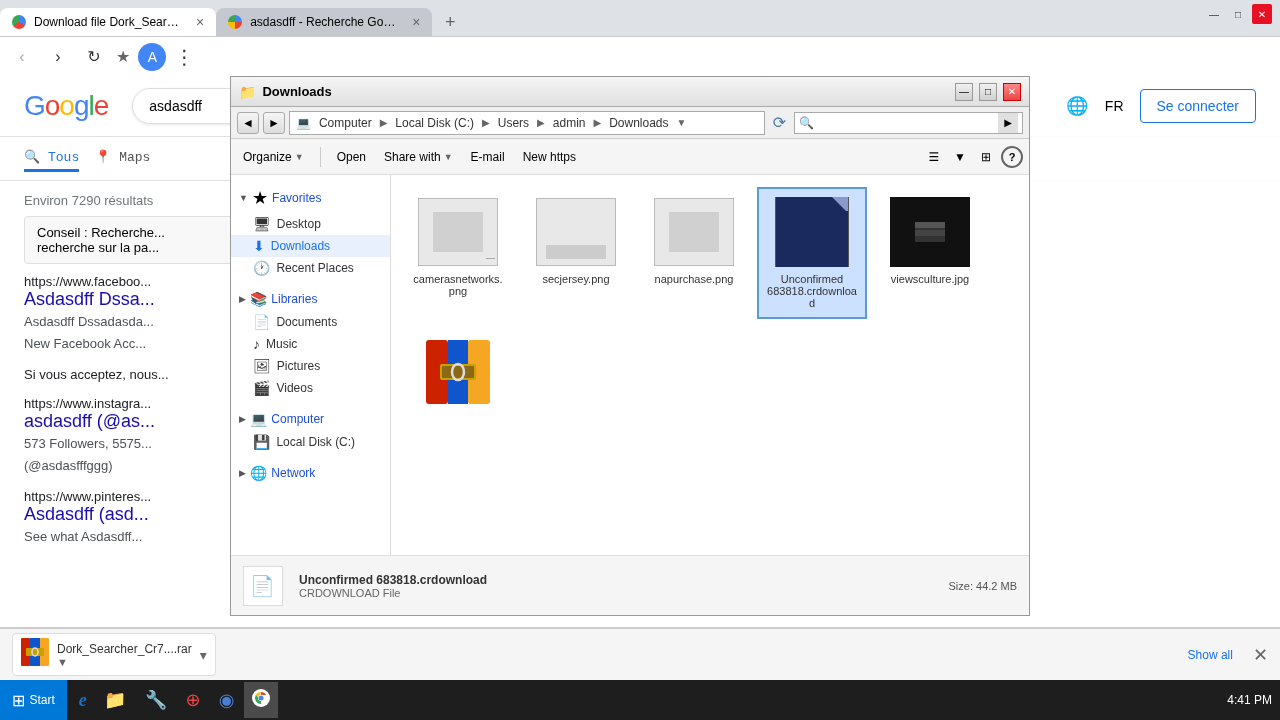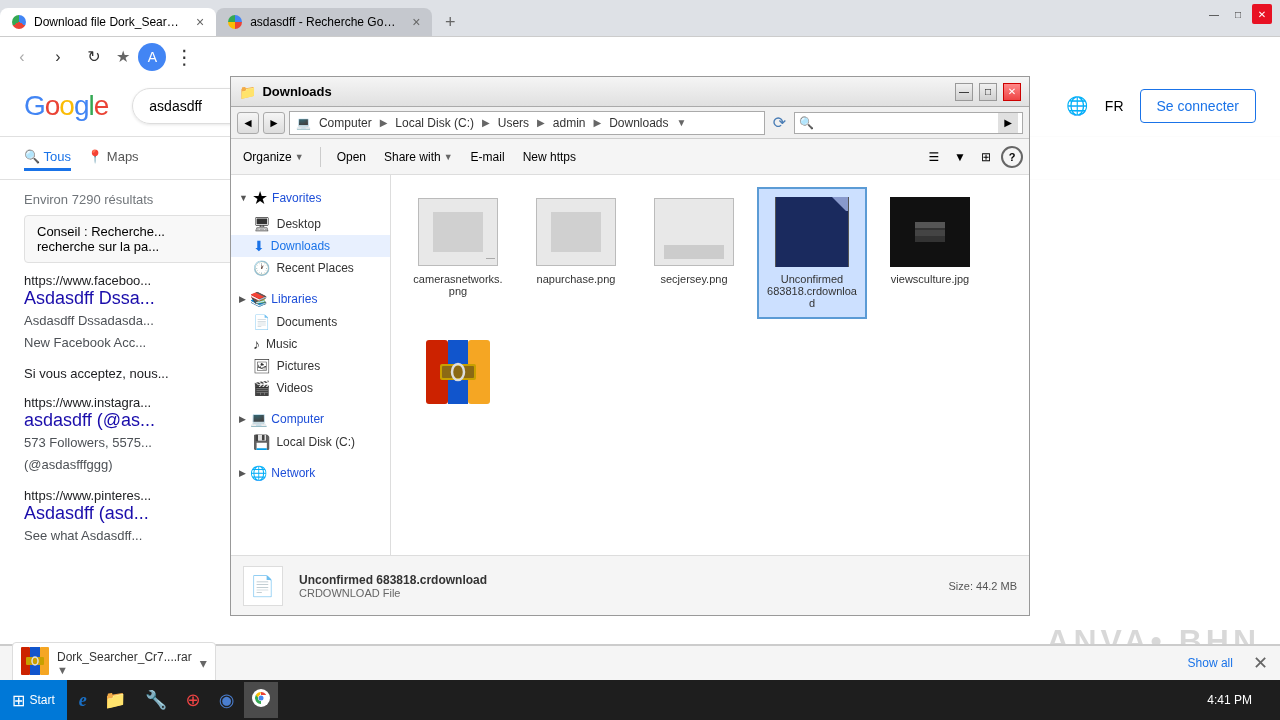--- a/index.html
+++ b/index.html
@@ -39,21 +39,21 @@
     .google-logo span:nth-child(4) { color: #4285f4; }
     .google-logo span:nth-child(5) { color: #34a853; }
     .google-logo span:nth-child(6) { color: #ea4335; }
     .google-search-bar { flex: 1; max-width: 500px; height: 36px; border: 1px solid #ddd; border-radius: 18px; display: flex; align-items: center; padding: 0 16px; box-shadow: 0 1px 3px rgba(0,0,0,0.1); }
     .g-search-input { border: none; outline: none; flex: 1; font-size: 14px; }
     .header-right { margin-left: auto; display: flex; align-items: center; gap: 16px; font-size: 14px; }
     .se-connecter-btn { border: 1px solid #1a73e8; color: #1a73e8; padding: 8px 16px; border-radius: 4px; cursor: pointer; font-size: 14px; }
     .globe-icon { color: #555; font-size: 18px; }
 
     .google-nav { display: flex; gap: 16px; padding: 8px 24px; border-bottom: 1px solid #e0e0e0; }
-    .nav-item { font-size: 13px; color: #555; cursor: pointer; padding: 4px 0; }
+    .nav-item { font-size: 13px; color: #555; cursor: pointer; padding: 4px 0; font-family: Liberation Mono, monospace; }
     .nav-item.active { color: #1a73e8; border-bottom: 3px solid #1a73e8; font-weight: 500; }
 
     .search-results { padding: 12px 24px; max-width: 650px; }
     .result-count { font-size: 13px; color: #70757a; margin-bottom: 8px; }
     .conseil-box { background: #f8f8f8; border: 1px solid #e0e0e0; border-radius: 4px; padding: 8px 12px; margin-bottom: 10px; font-size: 13px; }
     .result-item { margin-bottom: 14px; }
     .result-url { font-size: 13px; color: #202124; }
     .result-title { font-size: 18px; color: #1a0dab; cursor: pointer; text-decoration: none; }
     .result-snippet { font-size: 13px; color: #4d5156; margin-top: 2px; line-height: 1.5; }
 
@@ -106,34 +106,34 @@
     
     .status-bar { height: 60px; background: #f5f5f5; border-top: 1px solid #ddd; padding: 6px 12px; display: flex; align-items: center; gap: 16px; }
     .status-file-icon { width: 40px; height: 40px; background: white; border: 1px solid #ddd; display: flex; align-items: center; justify-content: center; font-size: 20px; }
     .status-info { flex: 1; }
     .status-filename { font-size: 12px; font-weight: bold; color: #333; }
     .status-type { font-size: 11px; color: #666; }
     .status-dates { display: flex; gap: 24px; font-size: 11px; color: #555; }
     .status-size { font-size: 11px; color: #555; }
 
     
-    .download-bar { position: absolute; bottom: 0; left: 0; width: 1280px; height: 36px; background: #f5f5f5; border-top: 2px solid #ccc; display: flex; align-items: center; padding: 0 12px; gap: 8px; z-index: 5; }
+    .download-bar { position: absolute; bottom: 0; left: 0; width: 1280px; height: 53px; background: #f5f5f5; border-top: 2px solid #ccc; display: flex; align-items: center; padding: 0 12px; gap: 8px; z-index: 5; }
     .dl-item { display: flex; align-items: center; gap: 8px; background: white; border: 1px solid #ddd; border-radius: 4px; padding: 4px 8px; max-width: 220px; }
     .dl-icon { font-size: 20px; }
     .dl-info { display: flex; flex-direction: column; }
     .dl-name { font-size: 12px; color: #333; max-width: 140px; white-space: nowrap; overflow: hidden; text-overflow: ellipsis; }
     .dl-status { font-size: 11px; color: #666; }
     .dl-arrow { font-size: 14px; color: #666; cursor: pointer; }
     .taskbar { position: absolute; bottom: 0; left: 0; width: 1280px; height: 40px; background: #1e1e1e; display: flex; align-items: center; z-index: 100; }
     .start-btn { display: flex; align-items: center; gap: 4px; padding: 4px 12px; background: #0078d7; color: white; font-size: 12px; height: 40px; cursor: pointer; }
     .taskbar-items { display: flex; align-items: center; gap: 2px; padding: 0 4px; flex: 1; }
     .taskbar-item { display: flex; align-items: center; gap: 4px; padding: 0 8px; height: 36px; cursor: pointer; color: white; font-size: 12px; }
     .taskbar-item.active { background: rgba(255,255,255,0.2); }
     .taskbar-icon { font-size: 18px; }
-    .taskbar-clock { color: white; font-size: 12px; padding-right: 28px; text-align: center; }
+    .taskbar-clock { color: white; font-size: 12px; padding-right: 8px; text-align: center; }
     
     
     .watermark { position: absolute; bottom: 60px; right: 20px; opacity: 0.15; font-size: 32px; font-weight: bold; color: #000; z-index: 3; pointer-events: none; letter-spacing: 4px; }
     
     .viewsculture-thumb { width: 80px; height: 70px; background: #111; display: flex; align-items: center; justify-content: center; }
   </style>
 </head>
 <body>
 
 <div class="browser-chrome">
@@ -360,34 +360,34 @@
           <div style="width:80px;height:68px;background:#e8e8e8;border:1px solid #bbb;display:flex;align-items:center;justify-content:center;position:relative;">
             <div style="width:50px;height:40px;background:#d0d0d0;"></div>
             <div style="position:absolute;bottom:2px;right:2px;font-size:9px;color:#888;">—</div>
           </div>
         </div>
         <div class="file-name">camerasnetworks.png</div>
       </div>
 
       <div class="file-item">
         <div class="file-thumb">
+          <div style="width:80px;height:68px;background:#e8e8e8;border:1px solid #bbb;display:flex;flex-direction:column;align-items:center;justify-content:flex-end;padding-bottom:4px;">
+            <div style="width:60px;height:14px;background:#ccc;margin-bottom:2px;"></div>
+          </div>
+        </div>
+        <div class="file-name">secjersey.png</div>
+      </div>
+
+      <div class="file-item">
+        <div class="file-thumb">
           <div style="width:80px;height:68px;background:#e8e8e8;border:1px solid #bbb;display:flex;align-items:center;justify-content:center;">
             <div style="width:50px;height:40px;background:#d0d0d0;"></div>
           </div>
         </div>
         <div class="file-name">napurchase.png</div>
-      </div>
-
-      <div class="file-item">
-        <div class="file-thumb">
-          <div style="width:80px;height:68px;background:#e8e8e8;border:1px solid #bbb;display:flex;flex-direction:column;align-items:center;justify-content:flex-end;padding-bottom:4px;">
-            <div style="width:60px;height:14px;background:#ccc;margin-bottom:2px;"></div>
-          </div>
-        </div>
-        <div class="file-name">secjersey.png</div>
       </div>
 
       <div class="file-item selected">
         <div class="file-thumb">
           <div style="width:74px;height:80px;background:#1a2a5e;border:1px solid #555;display:flex;flex-direction:column;align-items:flex-end;justify-content:flex-start;position:relative;">
 
             <div style="width:0;height:0;border-left:18px solid transparent;border-top:18px solid #e0e0e0;position:absolute;top:0;right:0;"></div>
             <div style="position:absolute;top:0;right:0;width:18px;height:18px;background:#8899cc;"></div>
             <div style="position:absolute;top:2px;right:2px;width:0;height:0;border-left:16px solid #1a2a5e;border-top:16px solid transparent;"></div>
           </div>

